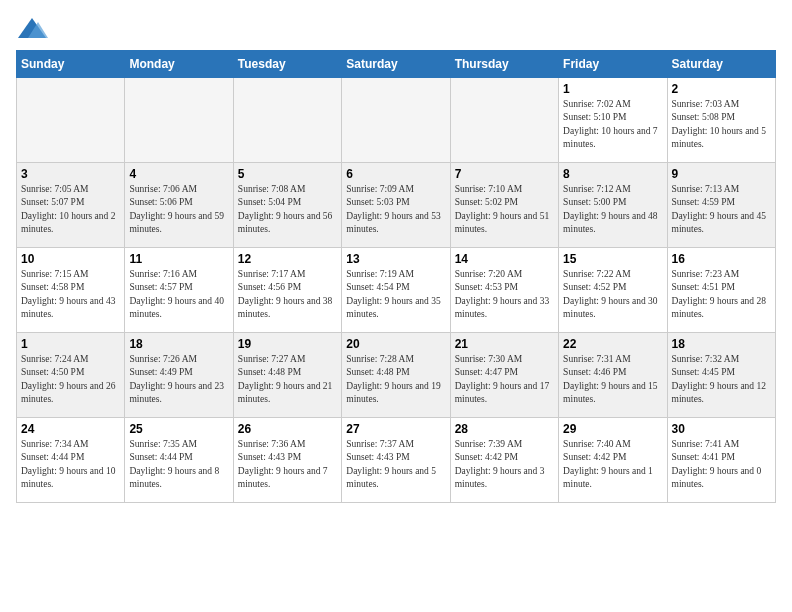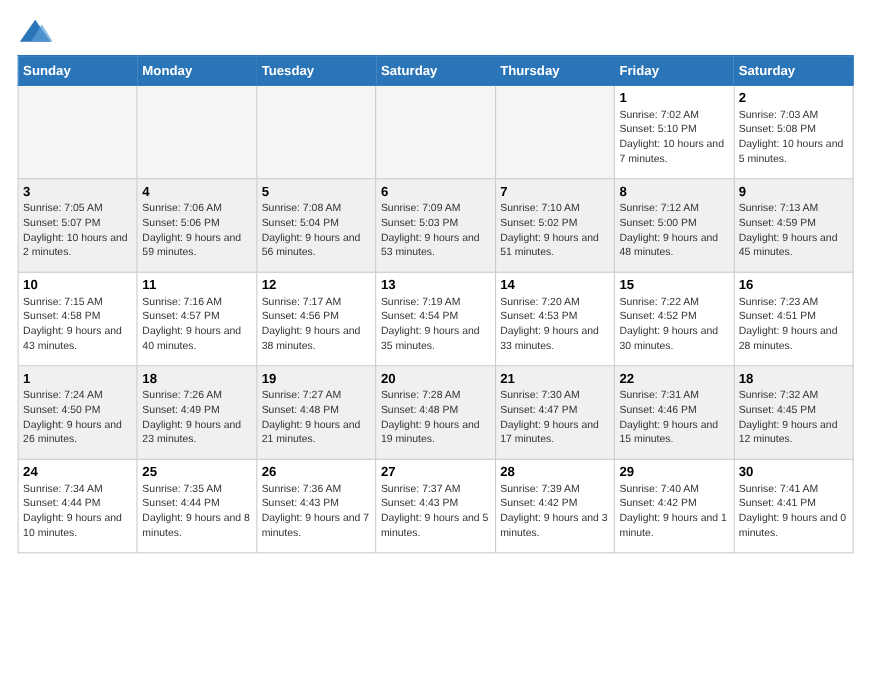--- a/index.html
+++ b/index.html
@@ -59,20 +59,21 @@
     }
     .day-number {
       font-weight: bold;
       font-size: 12px;
       margin-bottom: 2px;
     }
     .day-info {
       font-size: 9.5px;
       color: #333;
       line-height: 1.4;
+      font-family: Liberation Serif, serif;
     }
     tr:nth-child(even) td:not(.empty) {
       background: #f9f9f9;
     }
     .calendar tbody tr:nth-child(odd) td:not(.empty) {
       background: #fff;
     }
     .calendar tbody tr:nth-child(even) td:not(.empty) {
       background: #f0f0f0;
     }

